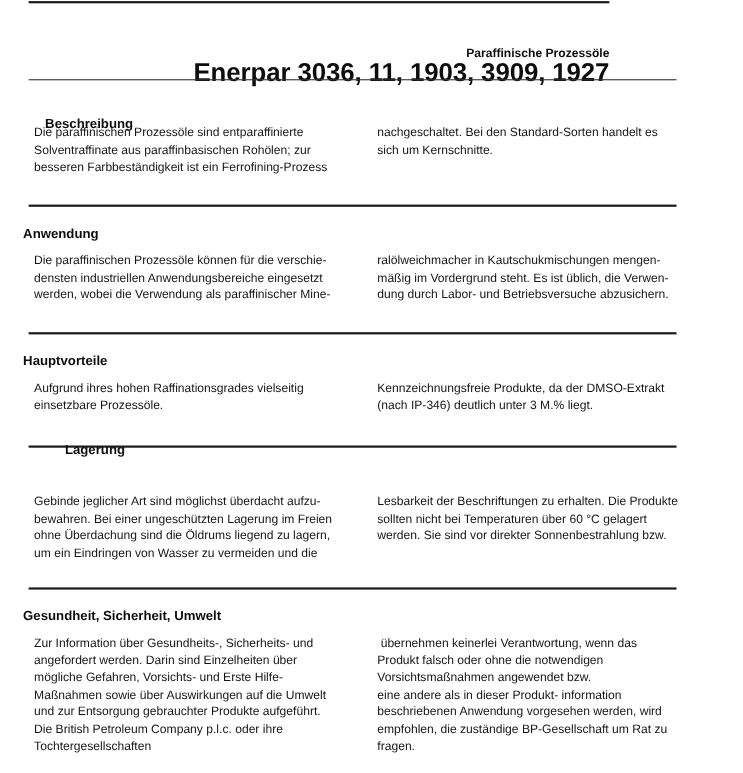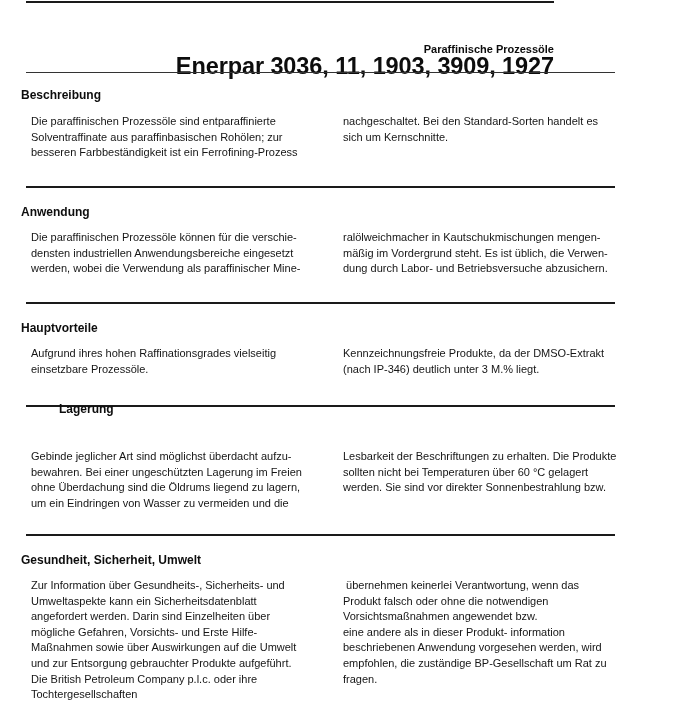--- a/index.html
+++ b/index.html
@@ -61,21 +61,21 @@
     .col-right { left: 343px; }
   </style>
 </head>
 <body>
 
 <div class="rule" style="left:26px; top:1px; width:528px; height:2px;"></div>
 <div class="title">Enerpar 3036, 11, 1903, 3909, 1927</div>
 <div class="subtitle">Paraffinische Prozessöle</div>
 <div class="rule" style="left:26px; top:72px; width:589px; height:1px; background:#333;"></div>
 
-<div class="section-heading" style="top:88px;">Beschreibung</div>
+<div class="section-heading" style="top:105px;margin-left:20px;">Beschreibung</div>
 <div class="col col-left" style="top:114px;">
   <span class="line">Die paraffinischen Prozessöle sind entparaffinierte</span>
   <span class="line">Solventraffinate aus paraffinbasischen Rohölen; zur</span>
   <span class="line">besseren Farbbeständigkeit ist ein Ferrofining-Prozess</span>
 </div>
 <div class="col col-right" style="top:114px;">
   <span class="line">nachgeschaltet. Bei den Standard-Sorten handelt es</span>
   <span class="line">sich um Kernschnitte.</span>
 </div>
 <div class="rule" style="left:26px; top:186px; width:589px; height:2px;"></div>
@@ -114,21 +114,20 @@
 <div class="col col-right" style="top:449px;">
   <span class="line">Lesbarkeit der Beschriftungen zu erhalten. Die Produkte</span>
   <span class="line">sollten nicht bei Temperaturen über 60 °C gelagert</span>
   <span class="line">werden. Sie sind vor direkter Sonnenbestrahlung bzw.</span>
 </div>
 <div class="rule" style="left:26px; top:534px; width:589px; height:2px;"></div>
 
 <div class="section-heading" style="top:553px;">Gesundheit, Sicherheit, Umwelt</div>
 <div class="col col-left" style="top:578px;">
   <span class="line">Zur Information über  Gesundheits-, Sicherheits- und</span>
-  <span class="line">Umweltaspekte kann ein Sicherheitsdatenblatt</span>
   <span class="line">angefordert werden. Darin sind Einzelheiten über</span>
   <span class="line">mögliche Gefahren, Vorsichts- und Erste Hilfe-</span>
   <span class="line">Maßnahmen sowie über Auswirkungen auf die Umwelt</span>
   <span class="line">und zur Entsorgung gebrauchter Produkte aufgeführt.</span>
   <span class="line">Die British Petroleum Company p.l.c. oder ihre</span>
   <span class="line">Tochtergesellschaften</span>
 </div>
 <div class="col col-right" style="top:578px;">
   <span class="line" style="white-space:pre;"> übernehmen keinerlei Verantwortung, wenn das</span>
   <span class="line">Produkt falsch oder ohne die notwendigen</span>

